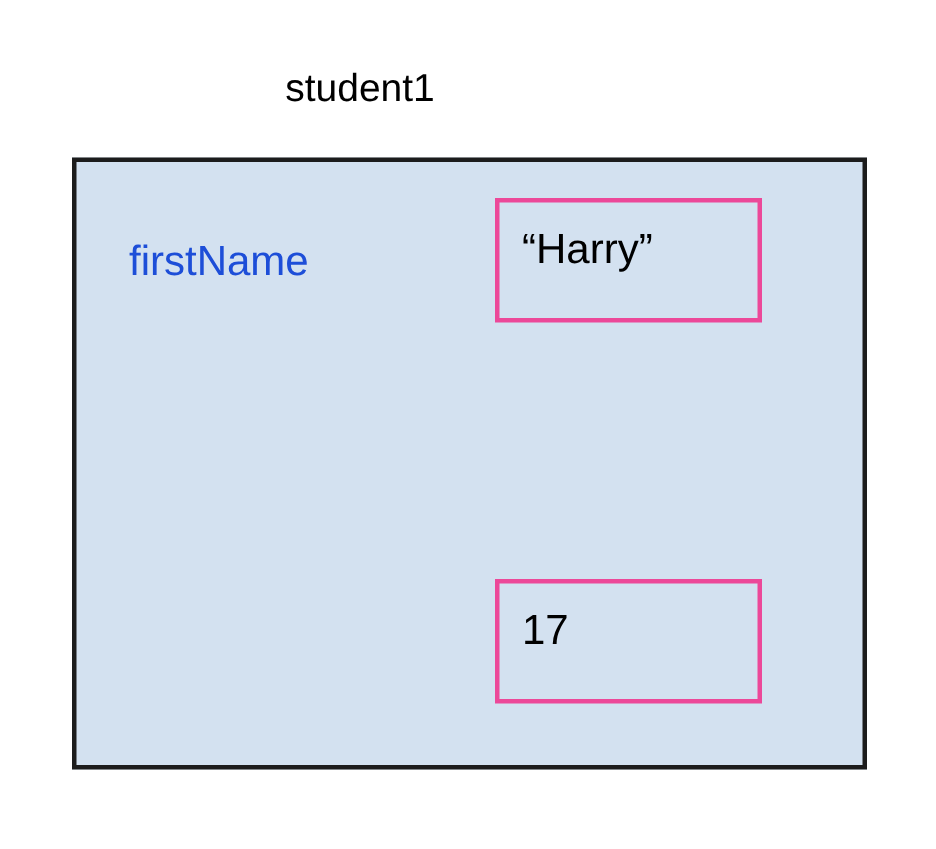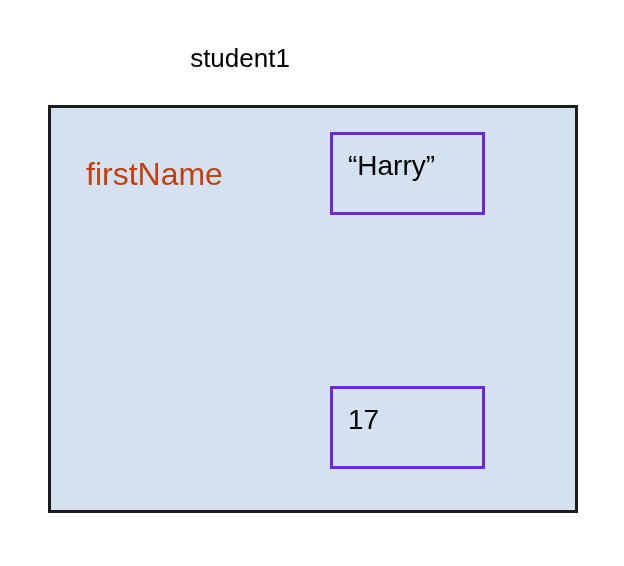--- a/index.html
+++ b/index.html
@@ -58,41 +58,41 @@
     position: absolute;
     left: 12px;
     top: 0;
     width: 265px;
     height: 83px;
     display: flex;
     align-items: center;
     justify-content: flex-start;
     padding-left: 23px;
     box-sizing: border-box;
-    font-size: 32px;
+    font-size: 28px;
     line-height: 34px;
-    color: #c2410c;
+    color: #1d4ed8;
     white-space: nowrap;
   }
   
   .property-name.centered {
     justify-content: center;
     padding-left: 0;
     padding-right: 60px;
   }
 
   .property-value-box {
     position: absolute;
     left: 279px;
     top: 0;
-    width: 155px;
+    width: 178px;
     height: 83px;
     box-sizing: border-box;
     background: #d3e1f0;
-    border: 3px solid #6d28d9;
+    border: 3px solid #ec4899;
   }
 
   .property-value {
     position: absolute;
     left: 15px;
     top: 14px;
     font-size: 28px;
     line-height: 34px;
     color: #000000;
     white-space: nowrap;

